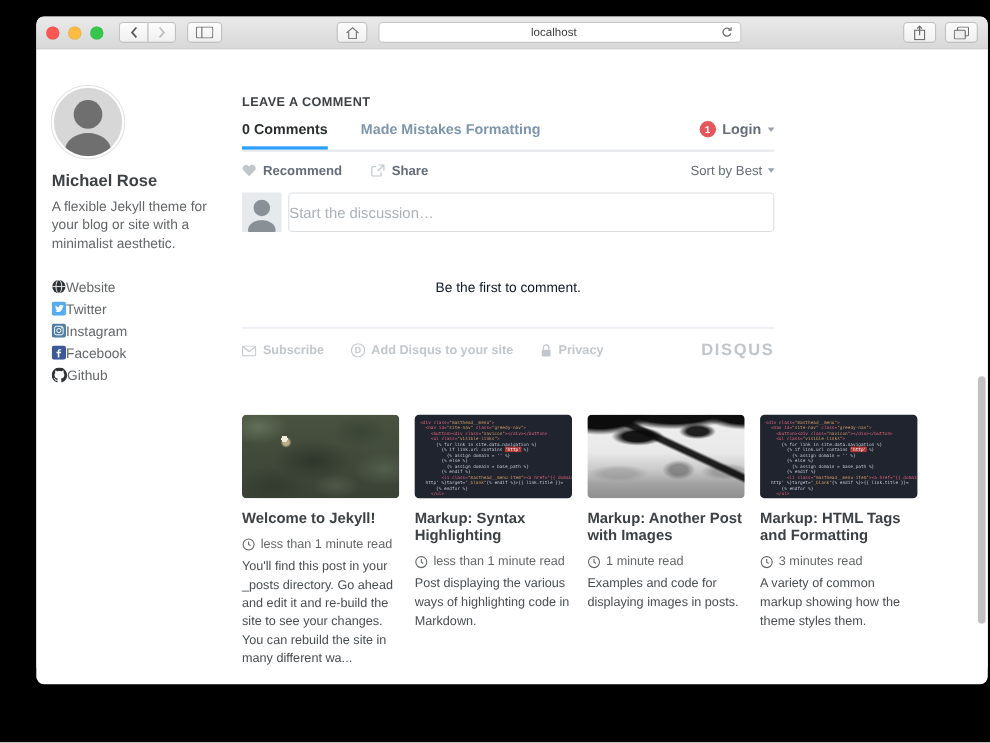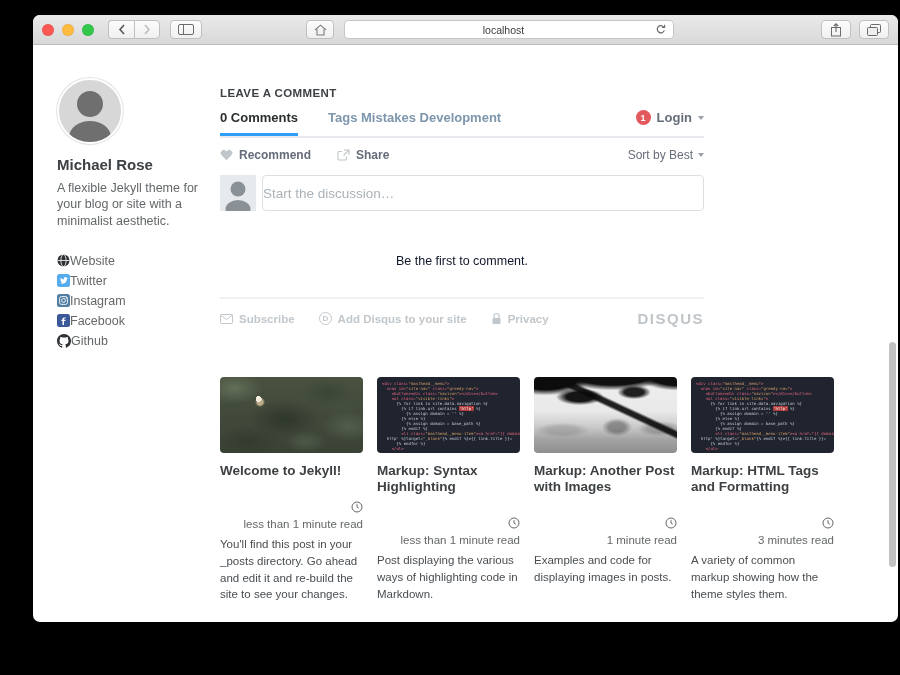--- a/index.html
+++ b/index.html
@@ -22,21 +22,21 @@
   .share-btn{width:30px;margin-left:auto;}
   .tabs-btn{width:30px;margin-left:8px;}
 
   .tabbar{position:relative;height:14px;background:linear-gradient(#d6d6d6,#cbcbcb);border-bottom:1px solid #b2b2b2;display:flex;align-items:center;justify-content:center;}
   .tabtitle{font-size:9px;color:#474747;}
   .newtab{position:absolute;right:0;top:0;width:20px;height:14px;display:flex;align-items:center;justify-content:center;font-size:11px;color:#7e7e7e;border-left:1px solid #bdbdbd;}
 
   
   .content{position:relative;height:562px;background:#fff;overflow:hidden;}
 
-  .profile{position:absolute;left:24px;top:33px;width:155px;}
+  .profile{position:absolute;left:14px;top:33px;width:155px;}
   .avatar{width:62px;height:62px;border-radius:50%;background:#d7d7d7;border:2px solid #fff;box-shadow:0 0 0 1px #e2e2e2;overflow:hidden;}
   .author-name{margin-top:12px;font-size:15px;font-weight:700;color:#3d4144;}
   .author-bio{margin-top:7px;font-size:12.5px;line-height:1.3;color:#646769;}
   .author-links{margin-top:22px;}
   .alink{display:flex;align-items:center;gap:0;height:20px;font-size:12.5px;color:#646769;cursor:pointer;}
   .alink svg{flex:0 0 auto;}
 
   .main{position:absolute;left:187px;top:0;width:616px;}
   .sec-heading{font-size:11.5px;font-weight:700;letter-spacing:.4px;color:#3d4144;}
   .lc-heading{padding-top:42px;}
@@ -62,21 +62,21 @@
   .dq-footer{margin-top:11px;display:flex;align-items:center;}
   .dq-flink{display:flex;align-items:center;gap:6px;font-size:11.5px;font-weight:700;color:#c2c7cb;cursor:pointer;}
   .dq-flink + .dq-flink{margin-left:24px;}
   .dq-logo{margin-left:auto;font-size:15px;font-weight:700;letter-spacing:1.5px;color:#c0c5c9;}
 
   .related{margin-top:50px;}
   .cards{display:flex;gap:14px;margin-top:9px;}
   .card{width:143px;cursor:pointer;}
   .card-img{height:76px;border-radius:4px;overflow:hidden;box-sizing:border-box;}
   .card-title{margin-top:10px;font-size:13.5px;font-weight:700;line-height:1.2;color:#3d4144;}
-  .card-meta{margin-top:22px;display:flex;align-items:flex-end;gap:5px;font-size:11.5px;color:#646769;flex-direction:column;}
+  .card-meta{margin-top:10px;display:flex;align-items:flex-start;gap:5px;font-size:11.5px;color:#646769;}
   .card-excerpt{margin-top:6px;font-size:11.5px;line-height:1.45;color:#494e52;}
 
   .code-img{margin:0;background:#20242f;padding:4px 5px;font-family:"DejaVu Sans Mono",monospace;font-size:4px;line-height:5px;white-space:pre;color:#c3c9d5;height:76px;box-sizing:border-box;overflow:hidden;}
   .ch{color:#e0657a}.cl{color:#c3c9d5}.cs{color:#d19a66}.chl{color:#fff;background:#b03a3a;}
 
   .img-moss{background:
     radial-gradient(circle 3px at 27% 29%, #f3ecdc 97%, rgba(243,236,220,0) 100%),
     radial-gradient(circle 5px at 28% 33%, rgba(214,190,150,.85) 55%, rgba(214,190,150,0) 100%),
     radial-gradient(ellipse 40px 22px at 10% 15%, rgba(110,124,100,.7), transparent 70%),
     radial-gradient(ellipse 36px 20px at 75% 20%, rgba(58,68,54,.9), transparent 70%),
@@ -209,21 +209,21 @@
           </div>
         </div>
       </aside>
 
       <main class="main">
         <div class="sec-heading lc-heading">LEAVE A COMMENT</div>
 
         <section class="disqus">
           <div class="dq-nav">
             <span class="dq-tab">0 Comments</span>
-            <span class="dq-community">Tags Mistakes Development</span>
+            <span class="dq-community">Made Mistakes Formatting</span>
             <span class="dq-login">
               <span class="dq-badge">1</span>
               <span class="dq-login-label">Login</span>
               <span class="caret"></span>
             </span>
           </div>
 
           <div class="dq-actions">
             <span class="dq-act">
               <svg width="13" height="12" viewBox="0 0 13 12">

